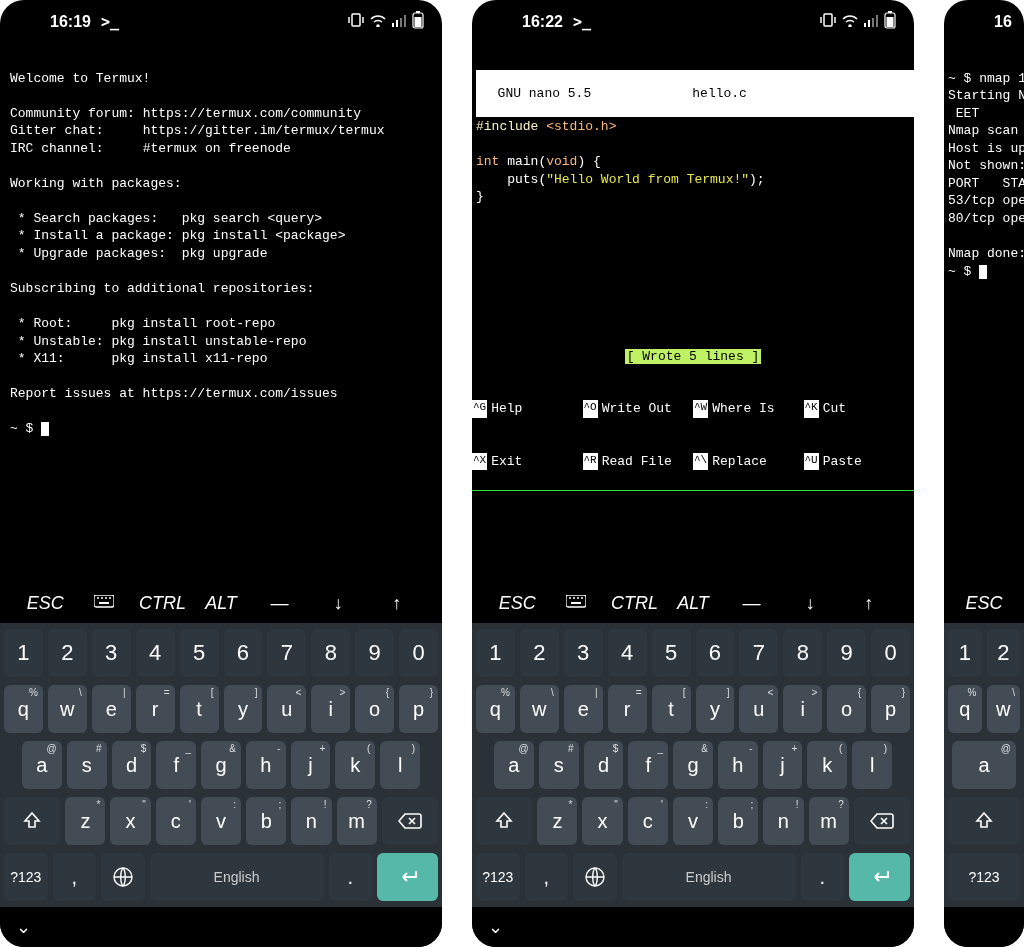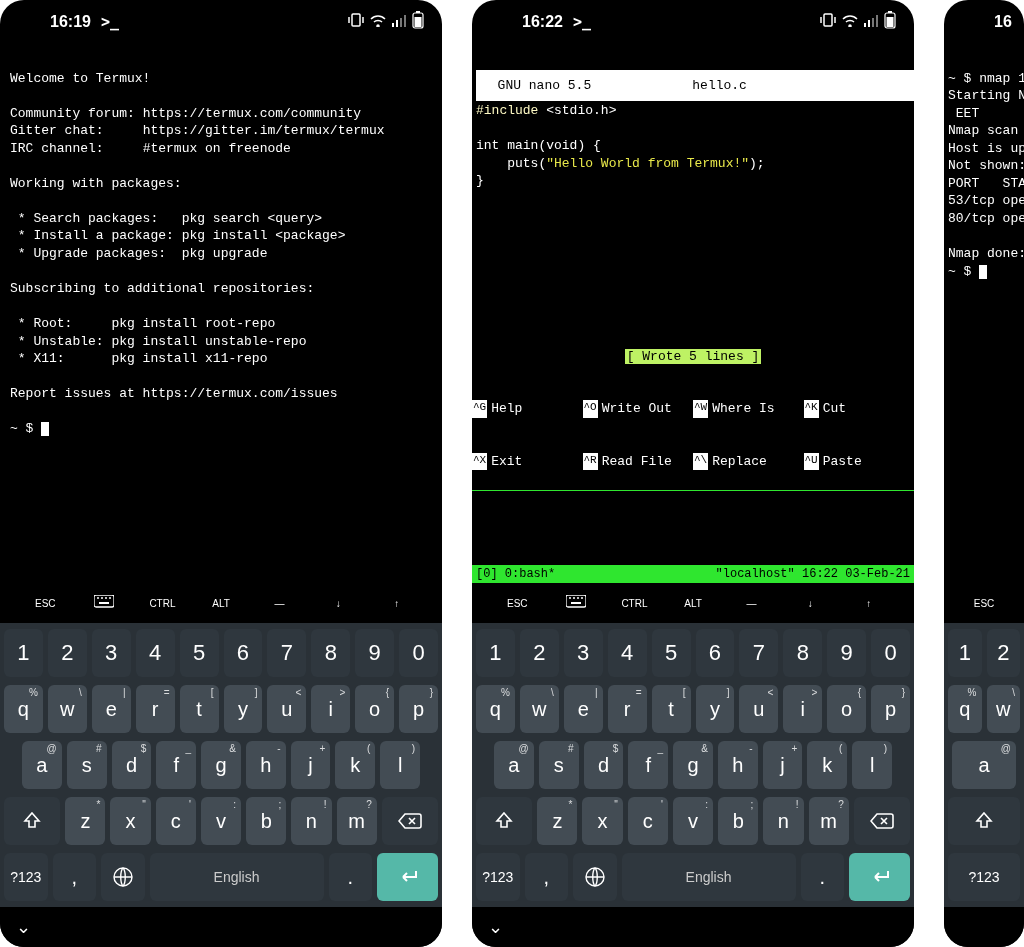--- a/index.html
+++ b/index.html
@@ -53,21 +53,21 @@
   .cursor-block {
     display: inline-block;
     width: 8px; height: 14px;
     background: #fff;
     vertical-align: text-bottom;
   }
   .nano-title {
     background: #fff;
     color: #000;
     display: flex;
-    padding: 7px 6px;
+    padding: 15px 6px;
     margin: 0 0 1px 0;
   }
   .nano-title .fn { margin-left: auto; margin-right: auto; position:relative; left:-30px;}
   .nano-help {
     position: absolute;
     left: 0; right: 0;
     bottom: 42px;
   }
   .nano-wrote {
     text-align: center;
@@ -91,23 +91,24 @@
   }
   .tmux-bar .right { color:#000; }
   .tmux-bar .hostname{ color:#000; }
   .toolbar {
     height: 40px;
     background: #000;
     display: flex;
     align-items: center;
     justify-content: space-around;
     color: #fff;
-    font-size: 10px;
+    font-size: 18px;
     font-weight: 500;
     padding: 0 16px;
+    font-style: italic;
   }
   .toolbar .tkey { flex:1; text-align:center; }
   .keyboard {
     background: #2a3137;
     padding: 6px 4px 6px 4px;
     display: flex;
     flex-direction: column;
     gap: 8px;
   }
   .krow { display: flex; gap: 5px; justify-content: center; }
@@ -137,21 +138,21 @@
   .key.small { font-size: 14px; text-align: center; }
   .bottombar {
     height: 40px;
     background: #000;
     display:flex;
     align-items:center;
     padding: 0 16px;
     color:#fff;
   }
   .chev-down { font-size: 18px; }
-  .green { color: #ffffff; }
+  .green { color: #fdba74; }
   .cyan { color: #fef9c3; }
   .yellow { color: #e8e84a; }
   .sep-line {
     position:absolute;
     left:0; right:0;
     border-top:1px solid #2fe62f;
   }
 </style>
 </head>
 <body>
@@ -335,24 +336,20 @@
 
 <span class="green">int</span><span> main(</span><span class="green">void</span><span>) {</span>
 <span>    puts(</span><span class="yellow">"Hello World from Termux!"</span><span>);</span>
 <span>}</span>
 <div class="nano-help" style="bottom:95px;">
   <div class="nano-wrote"><span>[ Wrote 5 lines ]</span></div>
   <div class="nano-helprow" id="nano-help1"><div class="nano-helpcell"><span class="nano-key">^G</span><span>Help</span></div><div class="nano-helpcell"><span class="nano-key">^O</span><span>Write Out</span></div><div class="nano-helpcell"><span class="nano-key">^W</span><span>Where Is</span></div><div class="nano-helpcell"><span class="nano-key">^K</span><span>Cut</span></div></div>
   <div class="nano-helprow" id="nano-help2"><div class="nano-helpcell"><span class="nano-key">^X</span><span>Exit</span></div><div class="nano-helpcell"><span class="nano-key">^R</span><span>Read File</span></div><div class="nano-helpcell"><span class="nano-key">^\</span><span>Replace</span></div><div class="nano-helpcell"><span class="nano-key">^U</span><span>Paste</span></div></div>
 </div>
 <div class="sep-line" style="bottom:92px;"></div>
-<div class="tmux-bar">
-  <span>[0] 0:bash*</span>
-  <span class="right"><span class="hostname">"localhost"</span><span> 16:22 03-Feb-21</span></span>
-</div>
   </div>
   <div class="toolbar">
     <span class="tkey">ESC</span>
     <span class="tkey"><svg width="20" height="14" viewBox="0 0 20 14">
           <rect x="0" y="0" width="20" height="12" rx="2" fill="none" stroke="#fff" stroke-width="1.3"></rect>
           <circle cx="4" cy="3" r="1" fill="#fff"></circle>
           <circle cx="8" cy="3" r="1" fill="#fff"></circle>
           <circle cx="12" cy="3" r="1" fill="#fff"></circle>
           <circle cx="16" cy="3" r="1" fill="#fff"></circle>
           <rect x="5" y="7" width="10" height="2" fill="#fff"></rect>

